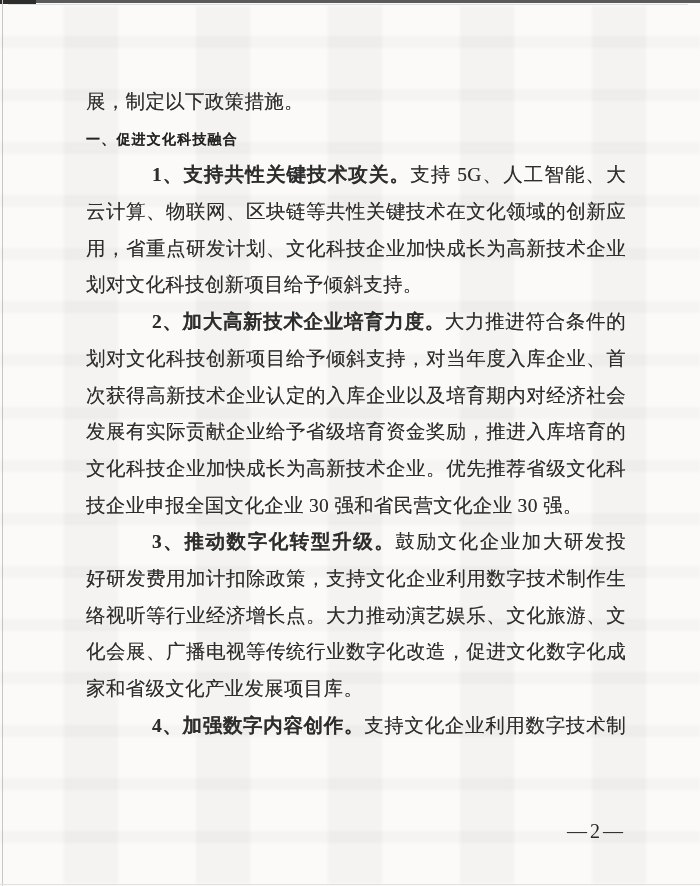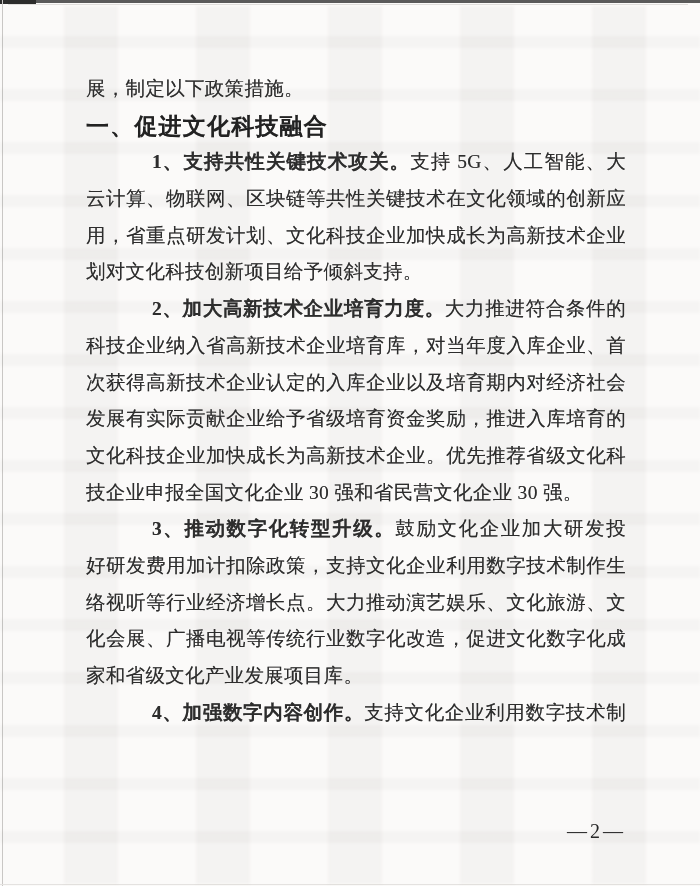--- a/index.html
+++ b/index.html
@@ -17,36 +17,36 @@
   .bottom-edge{position:absolute;bottom:1px;left:0;width:700px;height:1px;background:#e4e2e0;}
   
   .scan-noise{
     position:absolute;top:6px;left:0;width:700px;height:878px;
     background-image:
       repeating-linear-gradient(0deg, transparent 0 41px, rgba(90,85,80,0.035) 41px 53px),
       repeating-linear-gradient(90deg, transparent 0 64px, rgba(90,85,80,0.045) 64px 118px, transparent 118px 132px);
     filter:blur(1.5px);
     pointer-events:none;
   }
-  .content{position:absolute;left:86px;top:71px;width:540px;}
+  .content{position:absolute;left:86px;top:84px;width:540px;}
   .line{
     font-size:19.5px;
     height:36.7px;line-height:36.7px;
     text-align:justify;text-align-last:justify;
     -moz-text-align-last:justify;
     text-justify:inter-character;
     overflow:hidden;
     letter-spacing:0.3px;
     text-shadow:0 0 0.5px rgba(45,45,45,0.55);
   }
   .line.last{text-align-last:left;-moz-text-align-last:left;}
   .indent{text-indent:40px;}
   .heading{
     font-family:"Liberation Sans","DejaVu Sans",sans-serif;
-    font-weight:700;font-size:23px;color:#222;
+    font-weight:700;font-size:14px;color:#222;
     text-align-last:left;-moz-text-align-last:left;
     letter-spacing:1.2px;
   }
   .lead{font-weight:700;margin-left:26px;}
   .pagenum{
     position:absolute;top:819px;left:86px;width:540px;
     text-align:right;font-size:20px;letter-spacing:3px;color:#262626;
     line-height:24px;
   }
 </style>
@@ -67,21 +67,21 @@
 
   <div>
     <div class="line indent"><span class="lead">1、支持共性关键技术攻关。</span><span>支持 5G、人工智能、大数据、</span></div>
     <div class="line">云计算、物联网、区块链等共性关键技术在文化领域的创新应</div>
     <div class="line">用，省重点研发计划、文化科技企业加快成长为高新技术企业</div>
     <div class="line last">划对文化科技创新项目给予倾斜支持。</div>
   </div>
 
   <div>
     <div class="line indent"><span class="lead">2、加大高新技术企业培育力度。</span><span>大力推进符合条件的文化</span></div>
-    <div class="line">科技企业纳入省高新技术企业培育库，对当年度入库企业、首</div>
+    <div class="line">划对文化科技创新项目给予倾斜支持，对当年度入库企业、首</div>
     <div class="line">次获得高新技术企业认定的入库企业以及培育期内对经济社会</div>
     <div class="line">发展有实际贡献企业给予省级培育资金奖励，推进入库培育的</div>
     <div class="line">文化科技企业加快成长为高新技术企业。优先推荐省级文化科</div>
     <div class="line last">技企业申报全国文化企业 30 强和省民营文化企业 30 强。</div>
   </div>
 
 
   <div>
     <div class="line indent"><span class="lead">3、推动数字化转型升级。</span><span>鼓励文化企业加大研发投入，用</span></div>
     <div class="line">好研发费用加计扣除政策，支持文化企业利用数字技术制作生</div>

